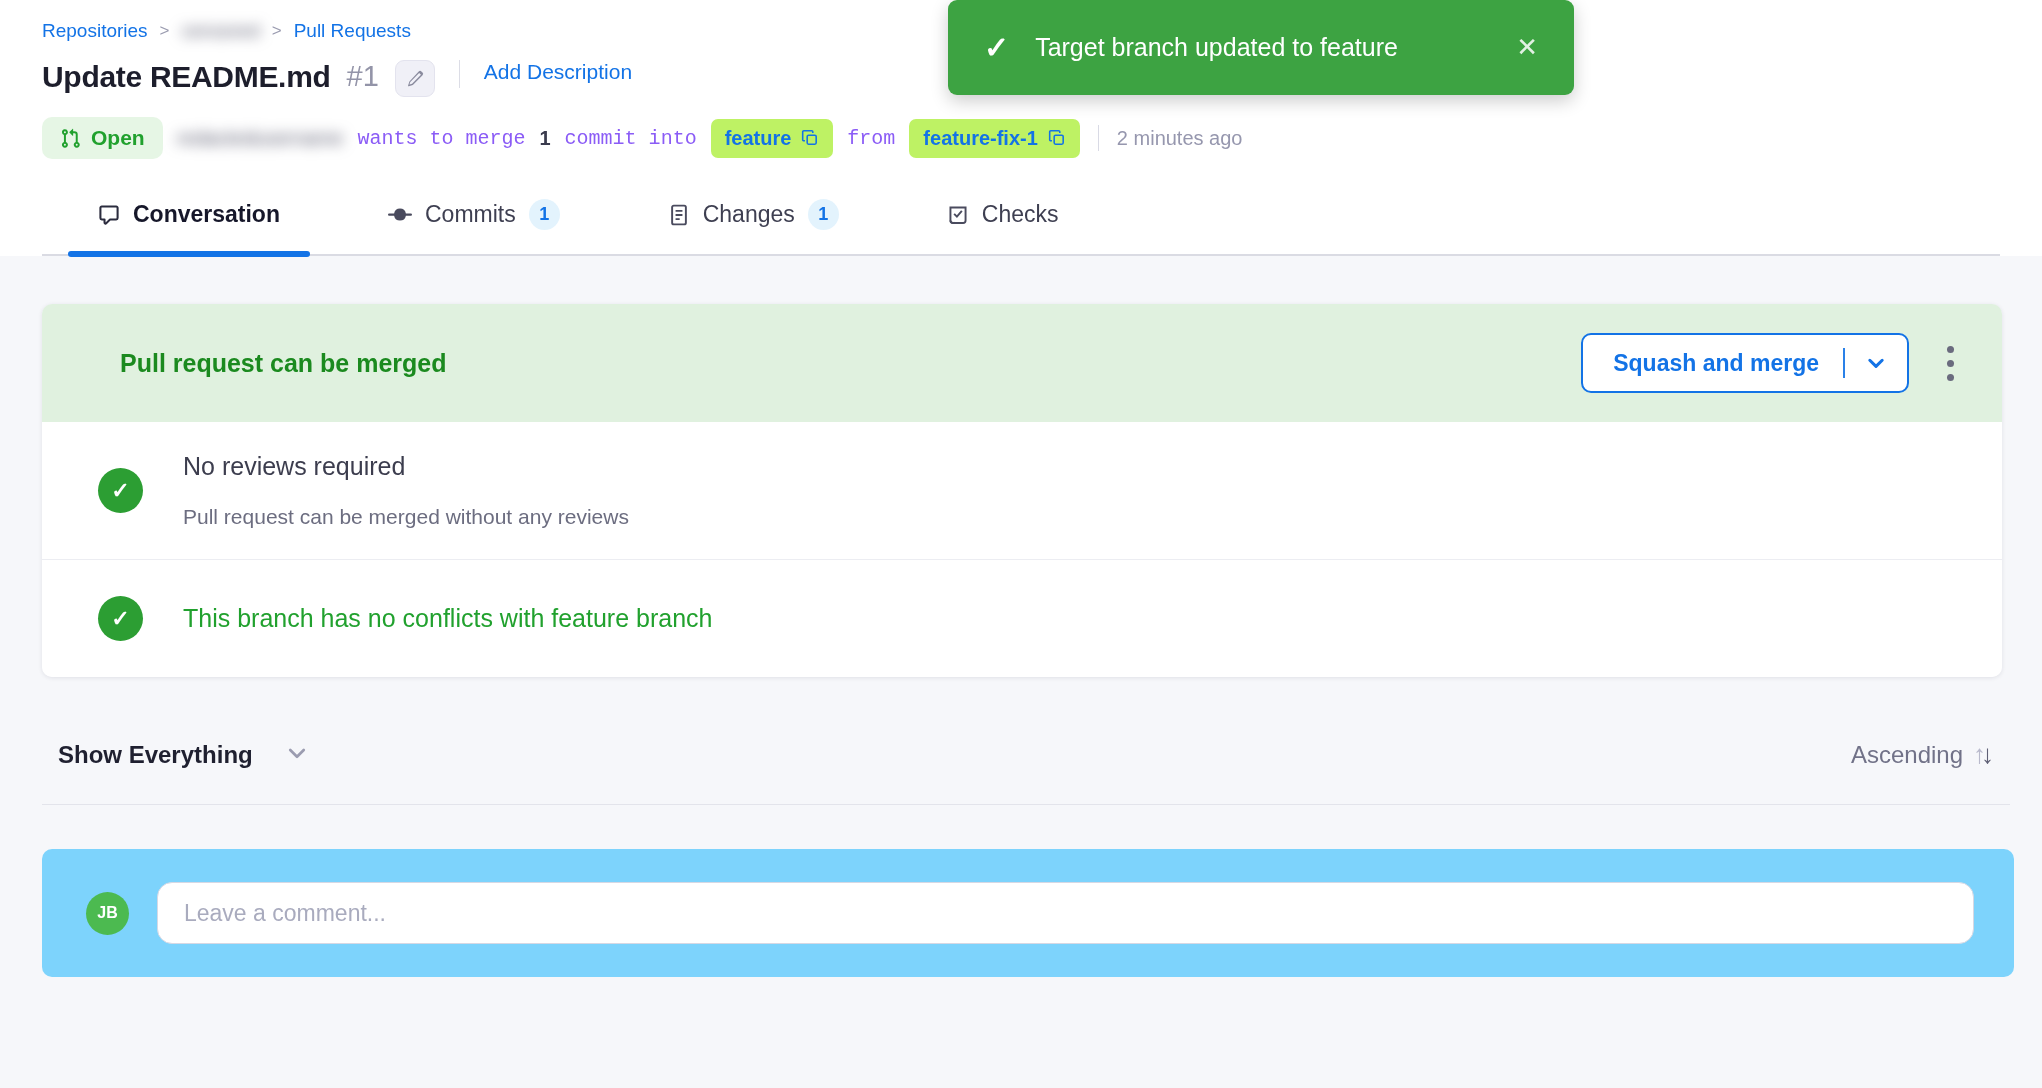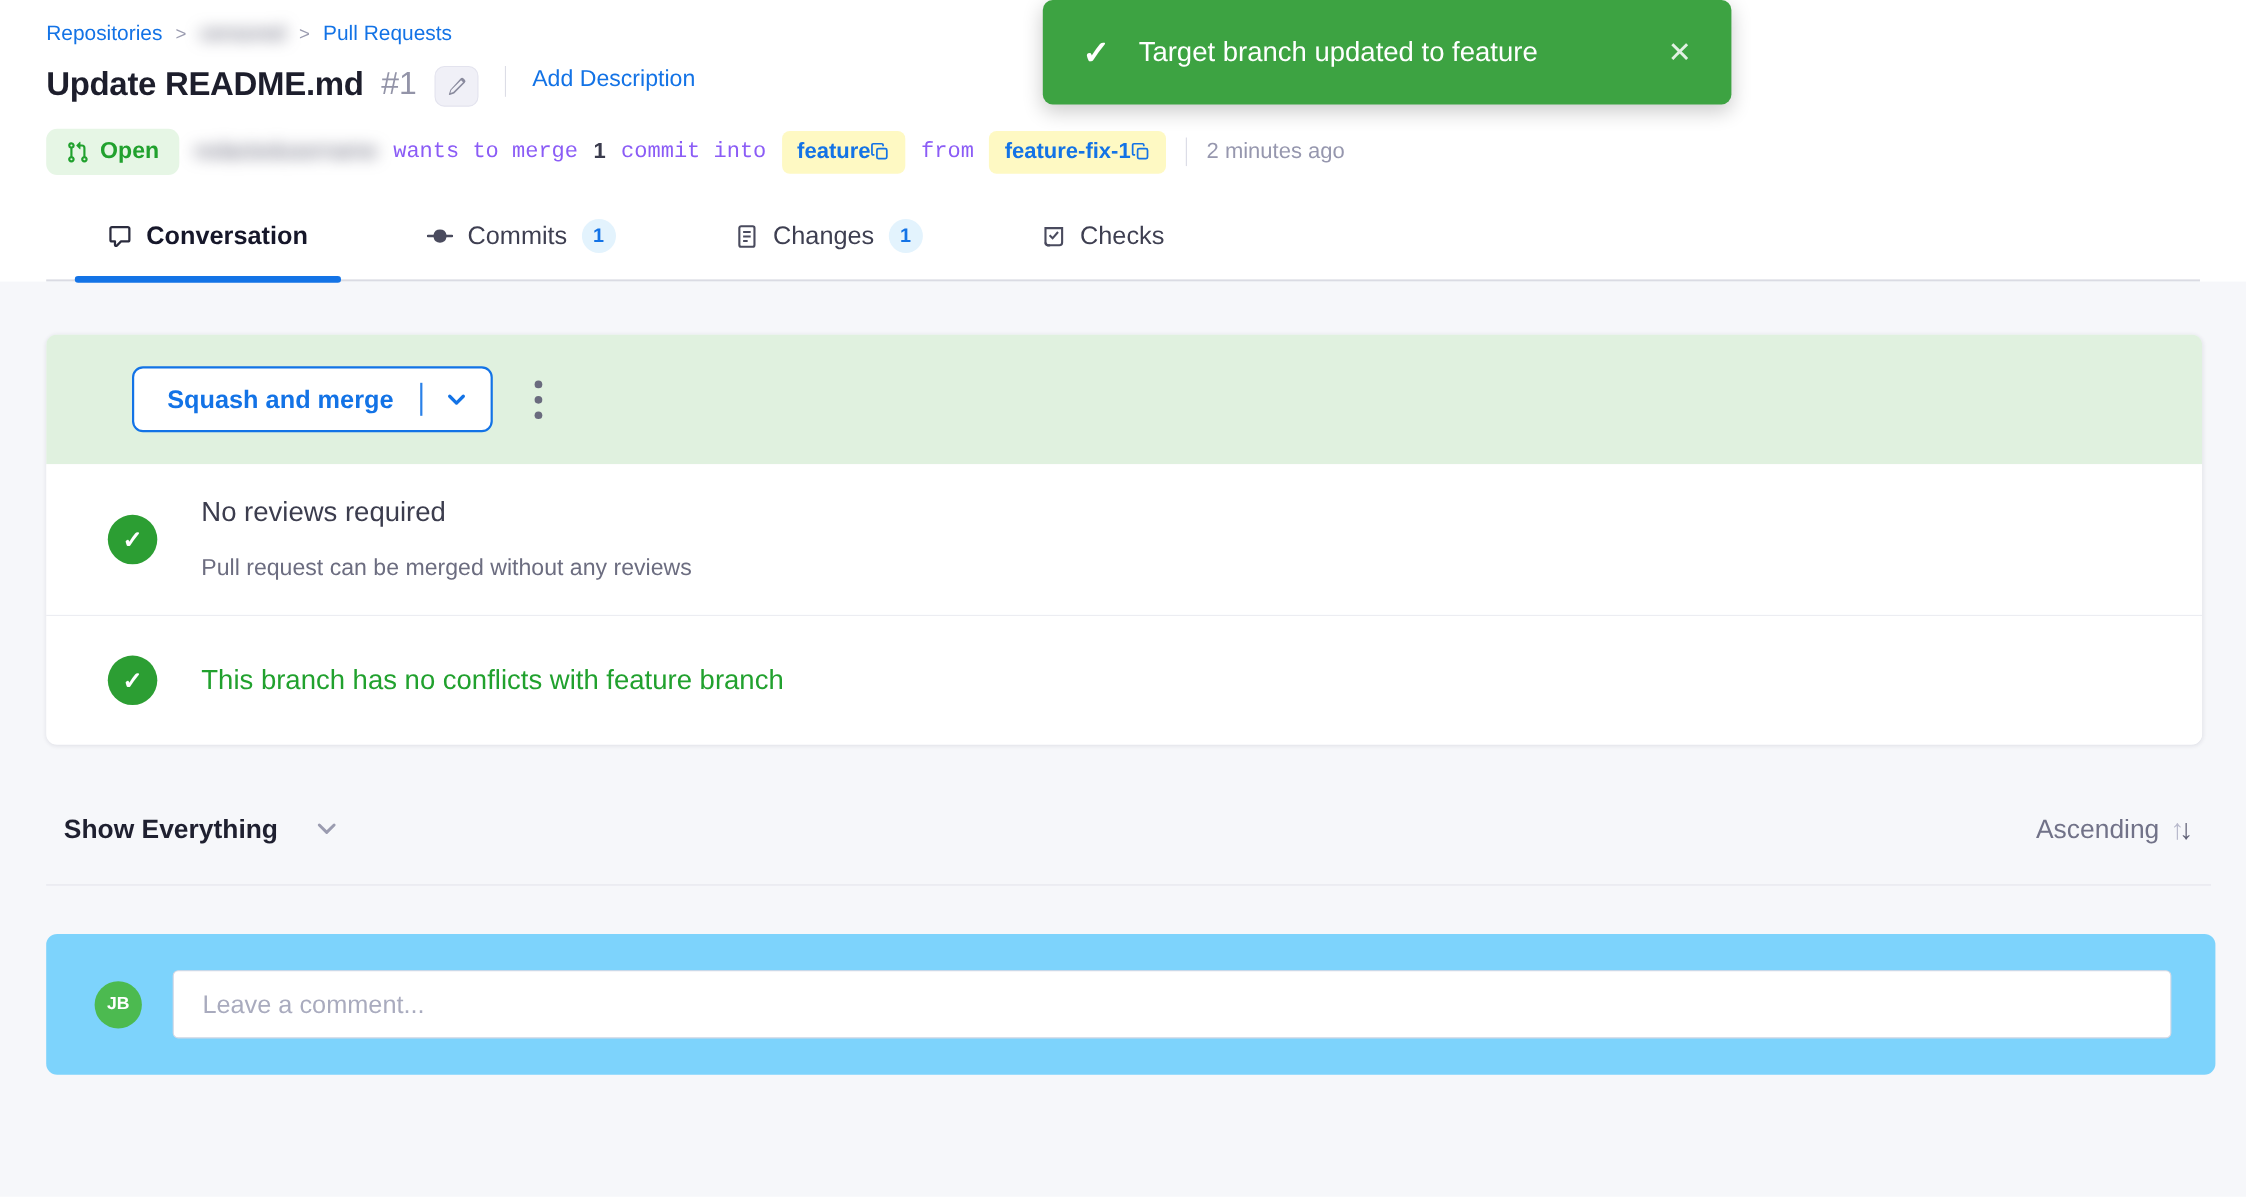--- a/index.html
+++ b/index.html
@@ -28,21 +28,21 @@
   .edit-btn { width:40px; height:37px; background:#F0F0F7; border:1px solid #E3E3EE;
     border-radius:9px; display:flex; align-items:center; justify-content:center; cursor:pointer; }
   .vdiv { width:1px; height:28px; background:#DCDDE6; margin:0 8px; }
   .add-desc { color:#1373E6; font-size:21px; font-weight:500; text-decoration:none; cursor:pointer; }
 
   .meta-row { display:flex; align-items:center; margin-top:20px; gap:14px; font-size:20px; }
   .state-badge { display:flex; align-items:center; gap:10px; background:#E6F6E5; color:#21A12E;
     font-weight:bold; font-size:21px; padding:9px 18px; border-radius:10px; }
   .meta-gray { color:#8b5cf6;font-family:Liberation Mono, monospace; }
   .meta-strong { color:#3A3B4D; font-weight:bold; }
-  .branch-chip { display:flex; align-items:center; background:#fef9c3; color:#1373E6;
+  .branch-chip { display:flex; align-items:center; gap:10px; background:#bef264; color:#1373E6;
     font-weight:bold; font-size:20px; padding:8px 14px; border-radius:7px; cursor:pointer; }
   .meta-sep { width:1px; height:26px; background:#D9DAE5; margin:0 4px; }
   .meta-time { color:#9697AE; }
 
   
   .tabbar { display:flex; padding:0 0 0 26px; margin-top:26px; border-bottom:2px solid #DADBE3; }
   .tab { position:relative; display:flex; align-items:center; gap:13px; padding:14px 30px 24px 30px;
     margin-right:48px; font-size:23px; color:#3E3F51; cursor:pointer; }
   .tab .ticon { display:flex; color:#4A4B5E; }
   .tab.active { color:#16172A; font-weight:bold; }
@@ -81,21 +81,21 @@
   .sorter .sort-label { font-size:24px; color:#717288; }
   .sort-icon { font-size:26px; letter-spacing:-5px; padding-right:5px; }
   .sort-icon .up { color:#B9BACC; } .sort-icon .down { color:#5F6075; }
   .hr { height:1px; background:#E3E4EB; margin-top:34px; width:1968px; }
 
   
   .comment-card { margin-top:44px; width:1972px; background:#7dd3fc; border-radius:10px;
     padding:33px 40px 33px 44px; display:flex; align-items:center; gap:28px; }
   .avatar { width:43px; height:43px; border-radius:50%; background:#4CBA50; color:#fff;
     font-size:16px; font-weight:bold; display:flex; align-items:center; justify-content:center; flex:0 0 auto; }
-  .comment-input { flex:1; height:62px; background:#fff; border:1px solid #D6D8E4; border-radius:5px;
+  .comment-input { flex:1; height:62px; background:#fff; border:1px solid #D6D8E4; border-radius:15px;
     padding:0 26px; font-size:23px; color:#3C3D4E; font-family:"Liberation Sans", sans-serif; }
   .comment-input::placeholder { color:#A9ABBE; }
 
   svg { display:block; }
 </style>
 </head>
 <body>
 
 <div class="page">
 
@@ -204,20 +204,21 @@
         <span>Checks</span>
 
       </div>
     </div>
   </div>
 
   <div class="content">
 
     <div class="merge-card">
       <div class="merge-banner">
+        <span class="mtitle">Pull request can be merged</span>
         <span class="squash-btn">
           <span class="lbl">Squash and merge</span>
           <span class="bdiv"></span>
           <span class="carea">
             <span>
               <svg width="22" height="22" viewBox="0 0 16 16" fill="none" stroke="#1373E6" stroke-width="2.2" stroke-linecap="round" stroke-linejoin="round">
                   <path d="M3.5 6l4.5 4.5L12.5 6"></path>
                 </svg>
             </span>
           </span>

